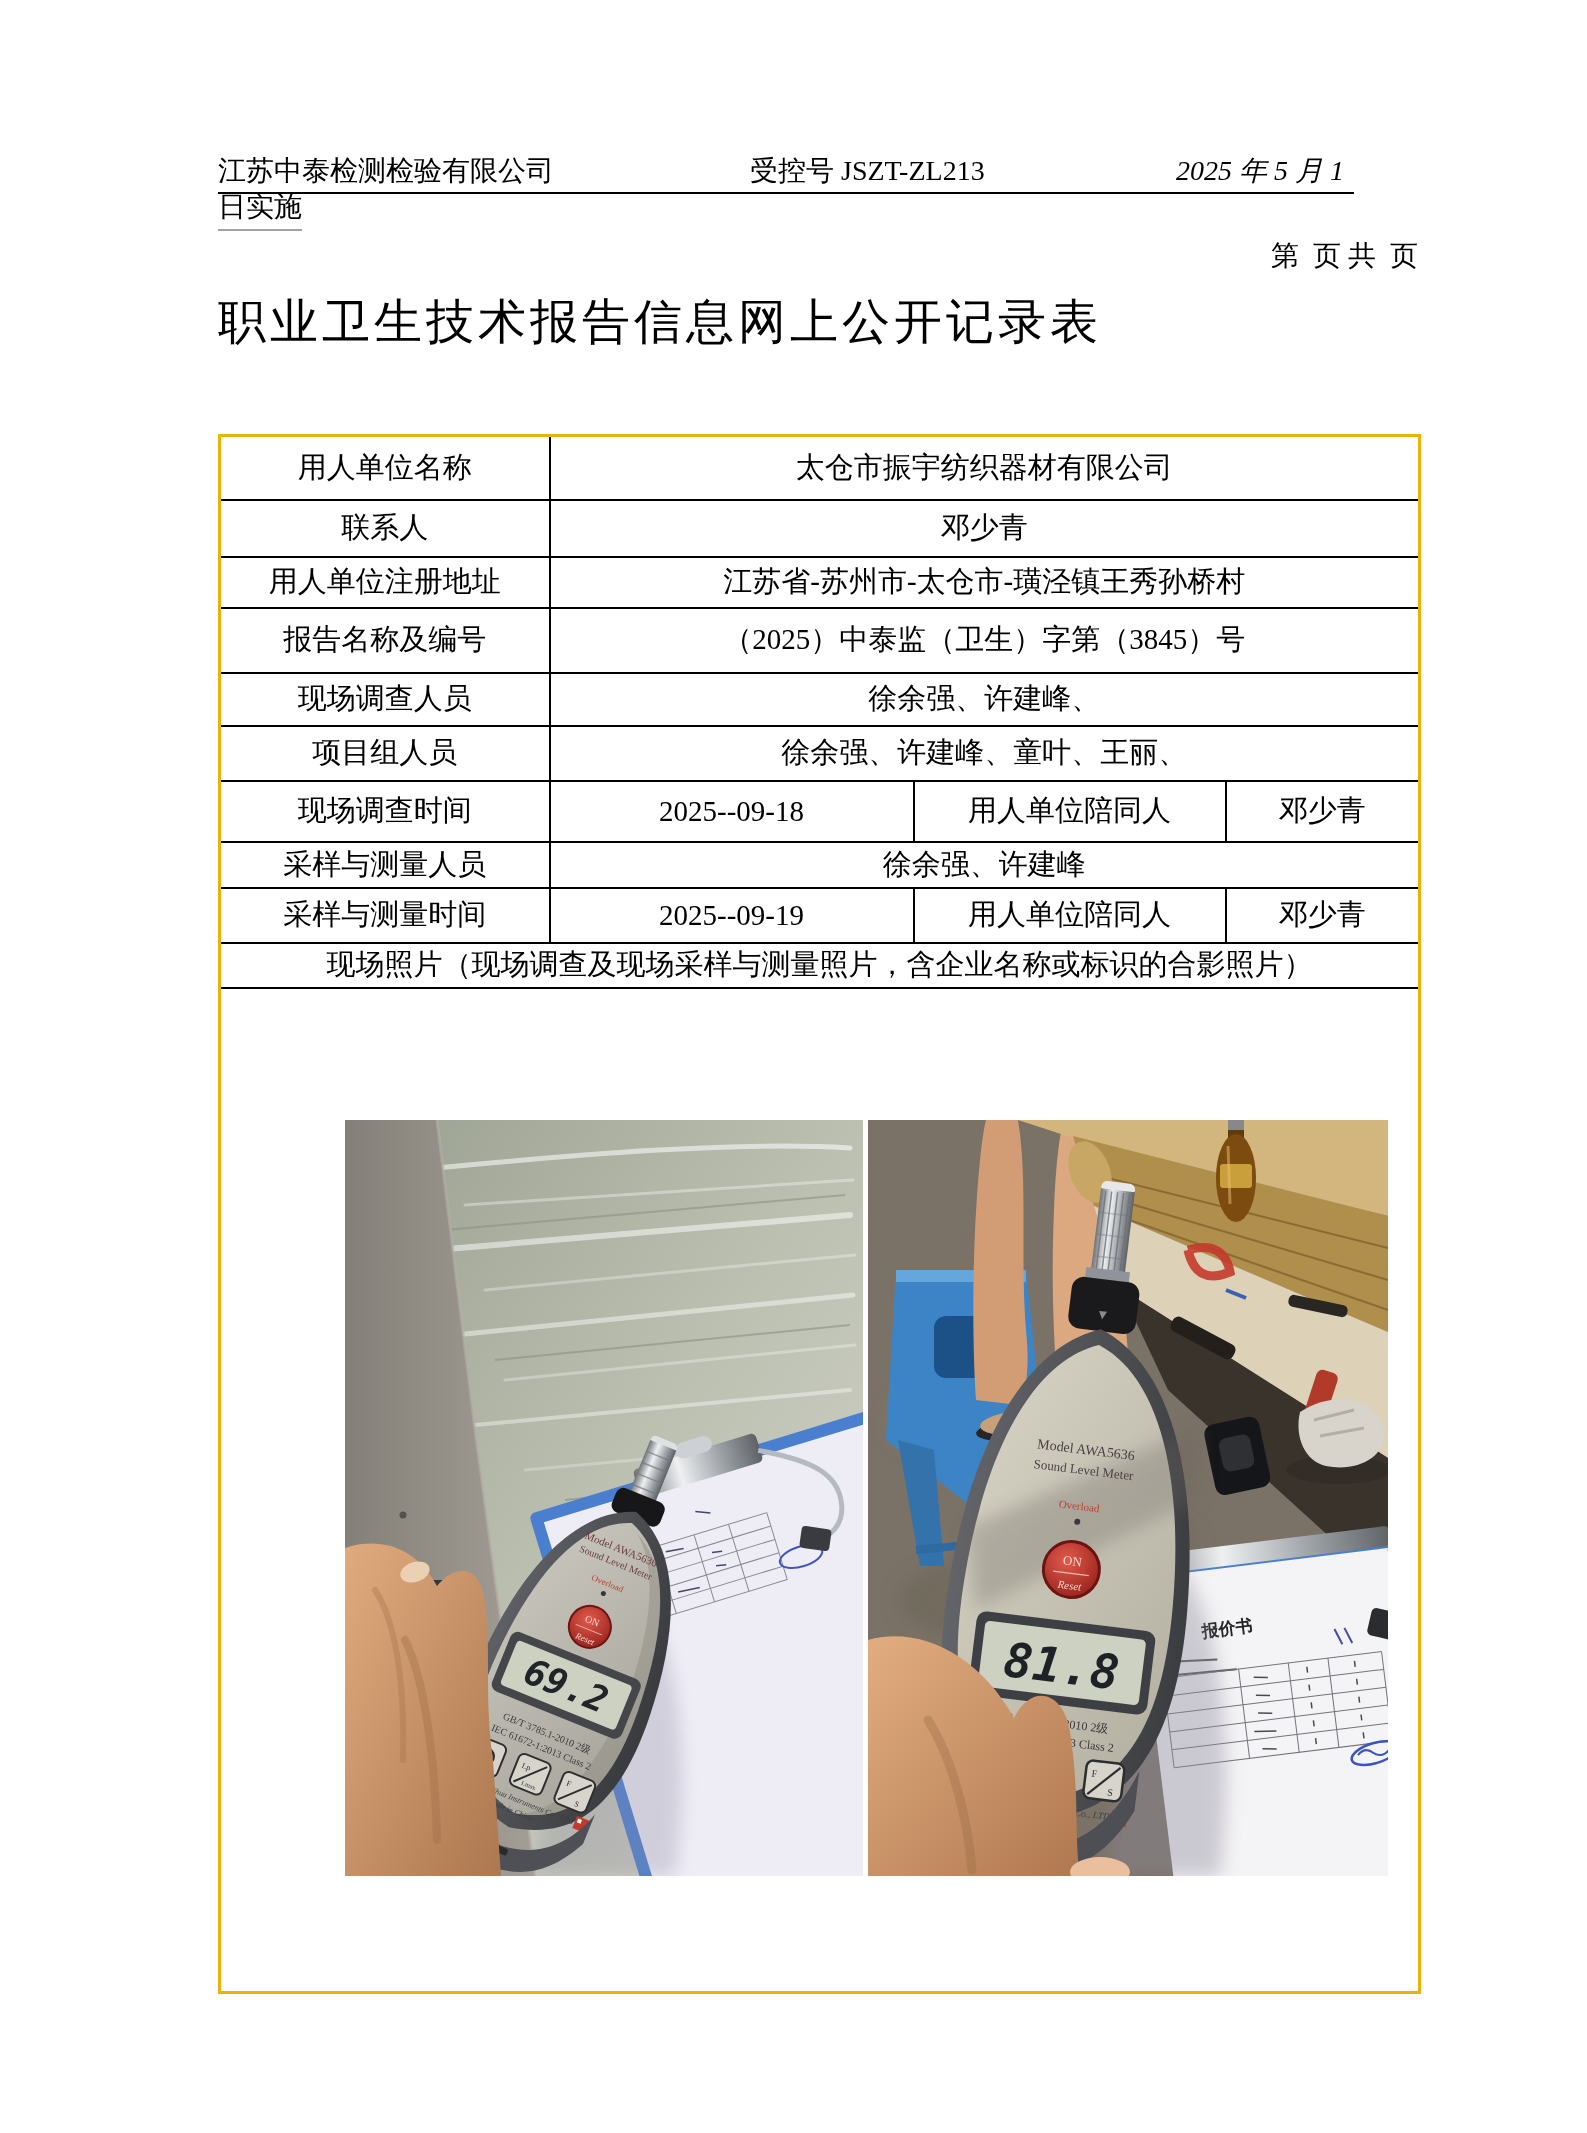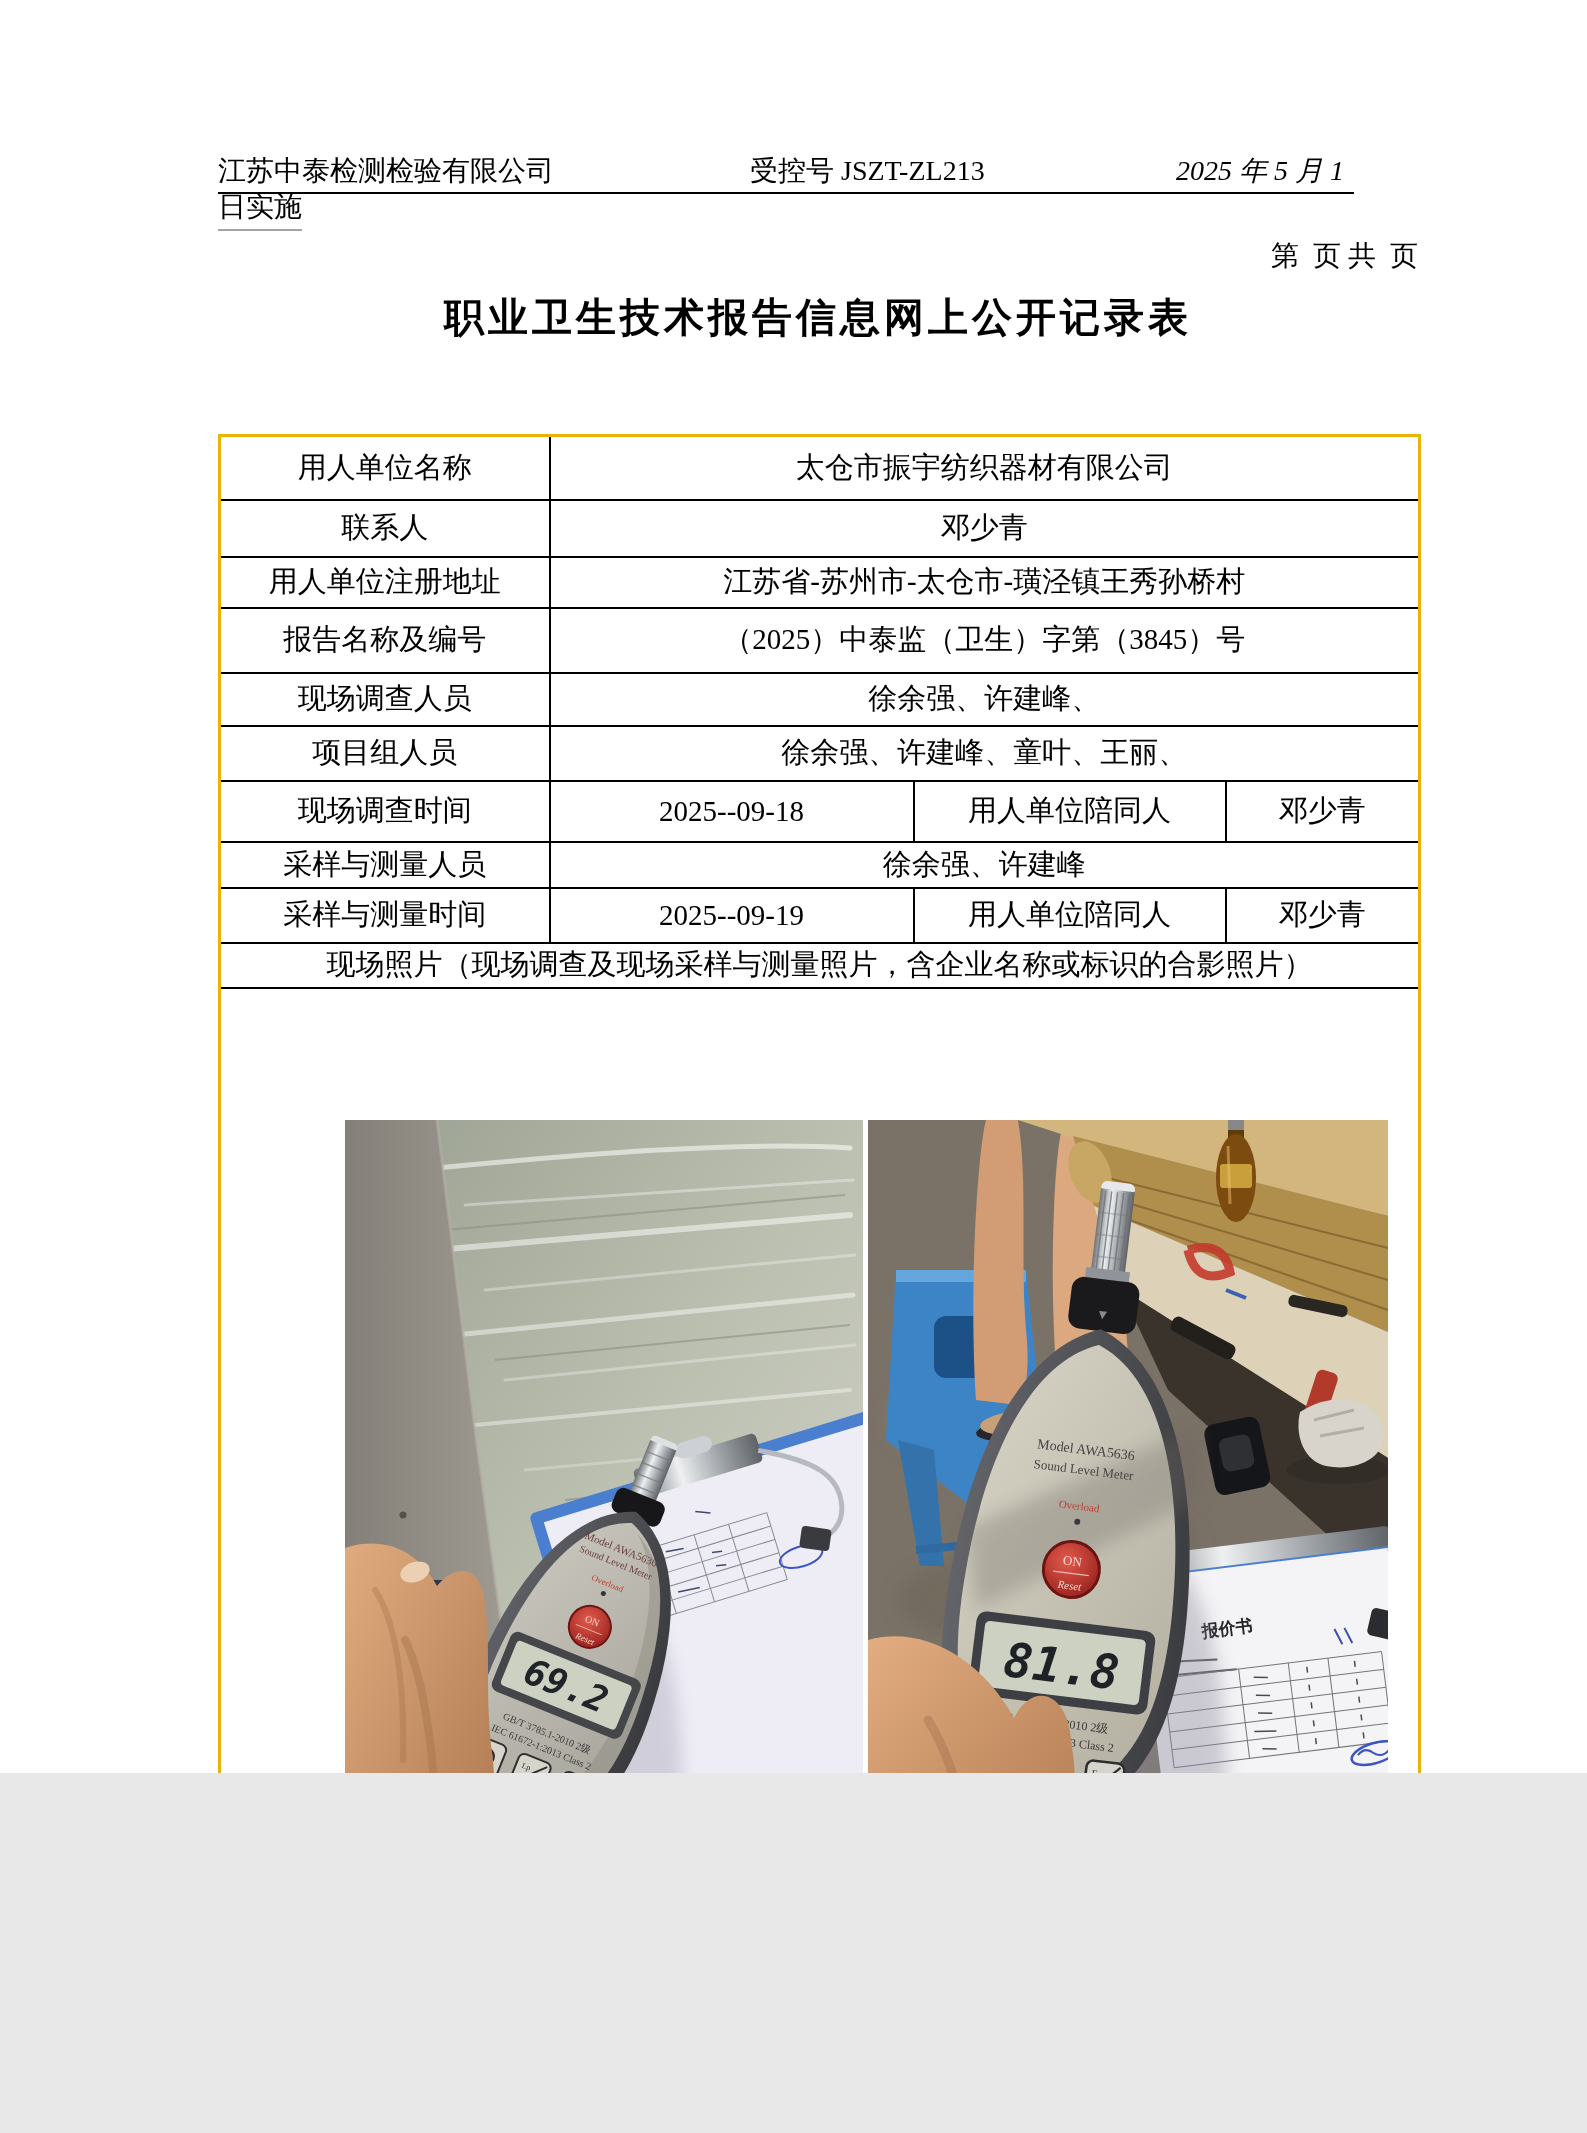--- a/index.html
+++ b/index.html
@@ -1,17 +1,17 @@
 <!DOCTYPE html>
 <html><head>
 <meta charset="utf-8">
 <style>
   html,body{margin:0;padding:0;background:#e8e8e8;}
   .page{
-    position:relative;width:1587px;height:1773px;background:#ffffff;
+    position:relative;width:1587px;height:2133px;background:#ffffff;
     font-family:"Liberation Serif","DejaVu Serif",serif;color:#000;overflow:hidden;
   }
   
   .hdr-line1{
     position:absolute;left:218px;top:154px;width:1136px;height:38px;
     border-bottom:2px solid #000;font-size:28px;
   }
   .hdr-line1 span{position:absolute;bottom:2px;white-space:pre;}
   .hdr-company{left:0;}
   .hdr-control{left:532px;}
@@ -20,21 +20,21 @@
     position:absolute;left:218px;top:188px;font-size:28px;
     border-bottom:2px solid #a3a3a3;padding-bottom:3px;
   }
   .page-marker{
     position:absolute;left:218px;top:237px;width:1200px;
     font-size:28px;text-align:right;white-space:pre;
   }
   
   .doc-title{
     position:absolute;left:218px;top:290px;width:1200px;
-    font-size:40px;font-weight:bold;text-align:center;letter-spacing:4px;
+    font-size:48px;font-weight:normal;text-align:left;letter-spacing:4px;
   }
   
   table.rec{
     position:absolute;left:218px;top:434px;width:1200px;
     border-collapse:collapse;table-layout:fixed;
     border:3px solid #eab308;
   }
   table.rec td{
     border:2px solid #000;text-align:center;vertical-align:middle;
     font-size:29px;padding:0;overflow:hidden;

